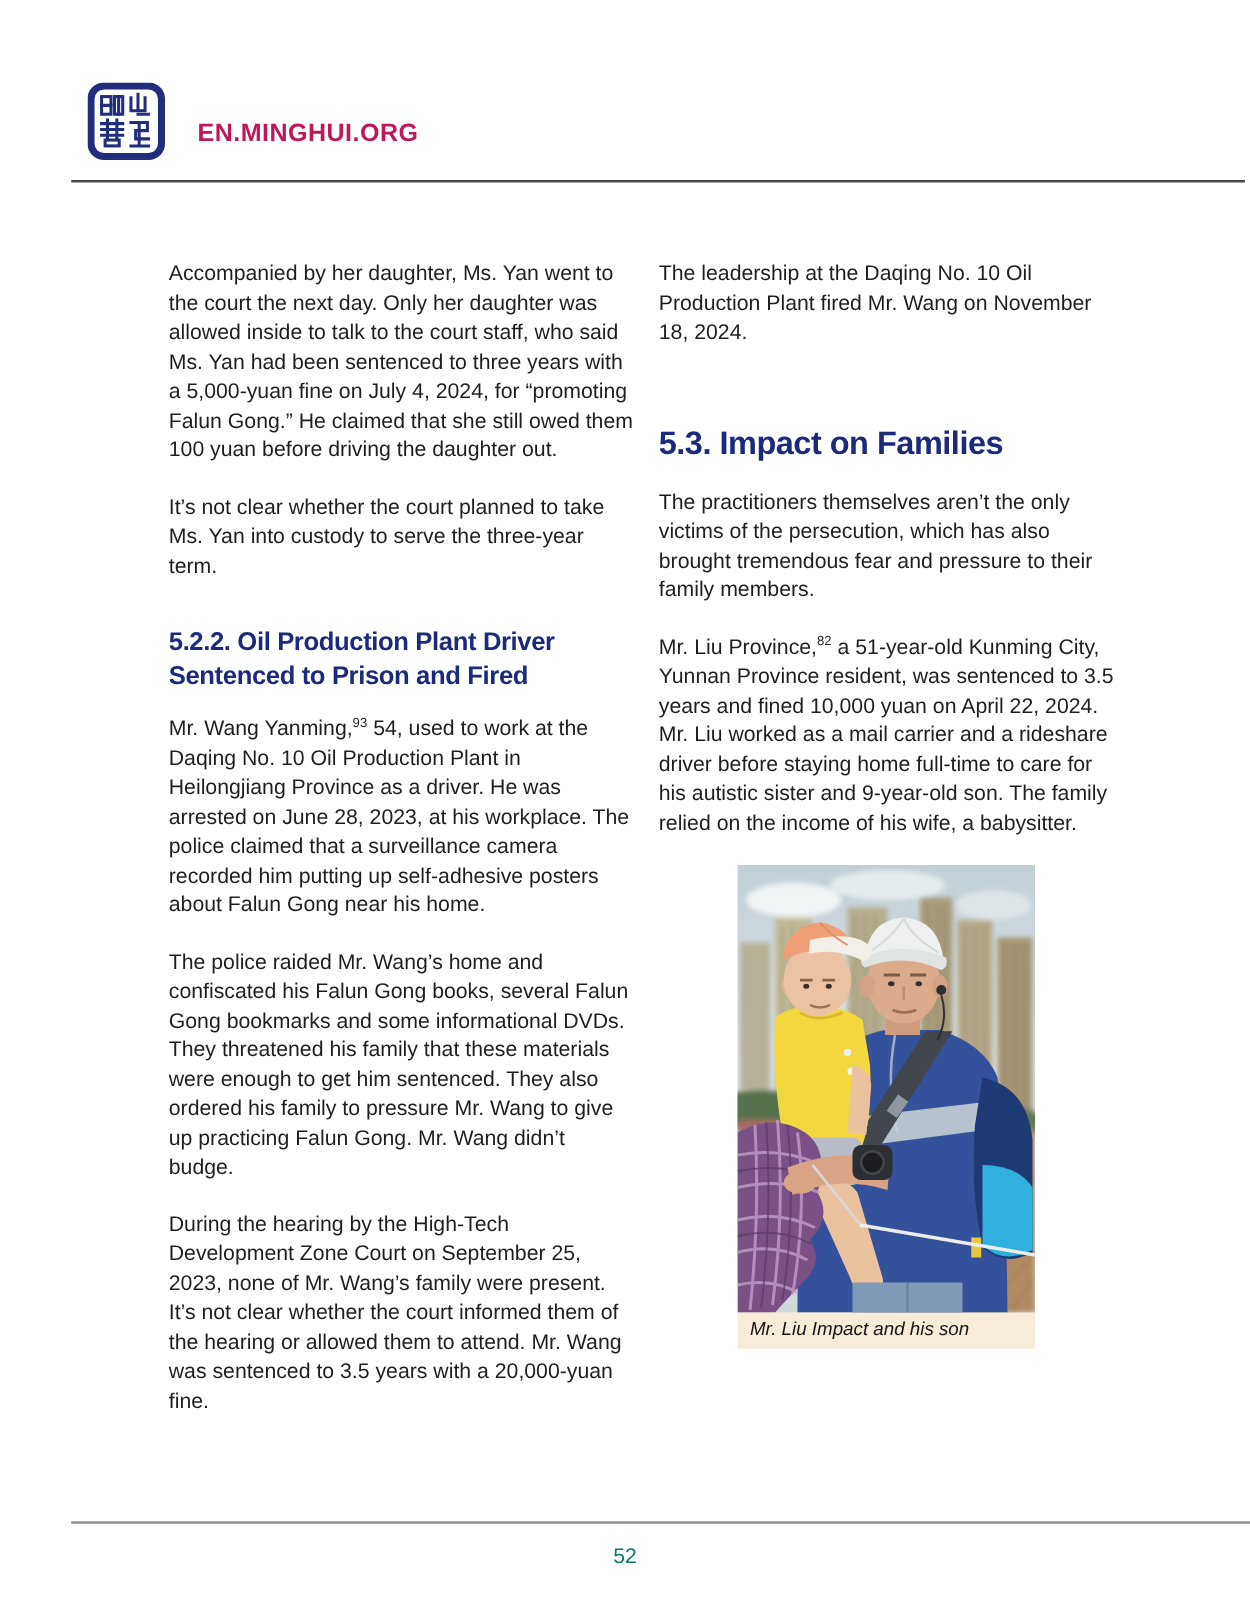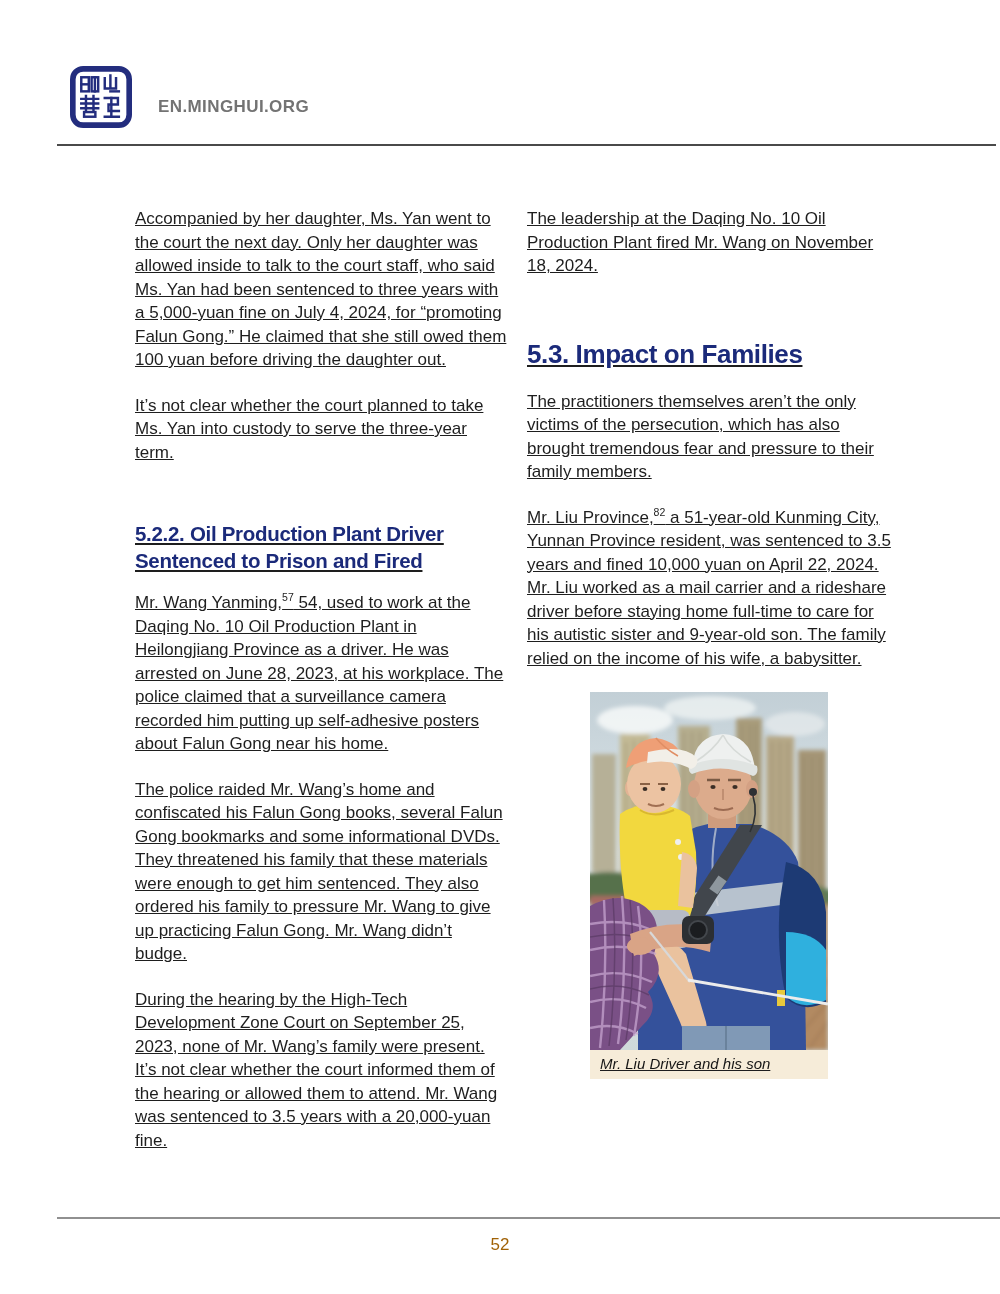--- a/index.html
+++ b/index.html
@@ -7,53 +7,53 @@
     position:relative;
     width:1000px;height:1294px;
     background:#ffffff;
     font-family:"Liberation Sans", sans-serif;
     color:#1e1e1e;
     overflow:hidden;
   }
   
   .hdr{position:absolute;left:70px;top:66px;display:flex;align-items:center;gap:26px;}
   .seal{width:62px;height:62px;display:block;}
-  .site-name{font-size:17px;font-weight:bold;color:#737373;letter-spacing:.4px;margin-top:20px;}
+  .site-name{font-size:20px;font-weight:bold;color:#be185d;letter-spacing:.4px;margin-top:20px;}
   .rule-top{position:absolute;left:57px;right:4px;top:144px;height:2px;background:#4a4a4a;}
   
-  .cols{position:absolute;left:135px;top:207px;width:764px;display:flex;gap:20px;text-decoration:underline;}
+  .cols{position:absolute;left:135px;top:207px;width:764px;display:flex;gap:20px;}
   .col{width:372px;}
   .col p{
     margin:0 0 22px 0;
     font-size:17px;line-height:23.5px;color:#1e1e1e;
     text-align:left;hyphens:none;
   }
   sup.fn{font-size:10.5px;line-height:0;vertical-align:super;}
   h2.sec{
     margin:60px 0 20px 0;
     font-size:26px;line-height:32px;font-weight:bold;
     color:#1b2a7a;letter-spacing:-0.4px;
   }
   h3.subsec{
-    margin:56px 0 17px 0;
+    margin:36px 0 17px 0;
     font-size:20.5px;line-height:27px;font-weight:bold;
     color:#1b2a7a;letter-spacing:-0.3px;
   }
   .right .subsec{margin-top:40px;margin-bottom:20px;}
   
   figure.photo-fig{margin:17px 0 0 63px;padding:0;width:238px;background:#f6ecd9;}
   figure.photo-fig svg{display:block;width:238px;height:358px;}
   figcaption.photo-cap{
     font-size:15px;font-style:italic;color:#151515;
     padding:6px 8px 7px 10px;line-height:16px;
   }
   
   .rule-bottom{position:absolute;left:57px;right:0;top:1217px;height:2px;background:#909090;}
   .page-num{position:absolute;left:0;right:0;top:1235px;text-align:center;
-    font-size:17px;color:#a16207;}
+    font-size:17px;color:#0f766e;}
 </style>
 </head>
 <body>
 
 <div class="page">
 
   <div class="hdr">
     <svg class="seal" viewBox="0 0 66 66" aria-hidden="true">
       <rect x="3" y="3" width="60" height="60" rx="11" fill="#ffffff" stroke="#232d7e" stroke-width="6"></rect>
       <g stroke="#232d7e" stroke-width="2.6" fill="none" stroke-linecap="square">
@@ -77,21 +77,21 @@
     <div class="site-name">EN.MINGHUI.ORG</div>
   </div>
   <div class="rule-top"></div>
 
   <div class="cols">
 
     <section class="col left">
       <p>Accompanied by her daughter, Ms. Yan went to the court the next day. Only her daughter was allowed inside to talk to the court staff, who said Ms. Yan had been sentenced to three years with a 5,000-yuan fine on July 4, 2024, for “promoting Falun Gong.” He claimed that she still owed them 100 yuan before driving the daughter out.</p>
       <p>It’s not clear whether the court planned to take Ms. Yan into custody to serve the three-year term.</p>
       <h3 class="subsec">5.2.2. Oil Production Plant Driver Sentenced to Prison and Fired</h3>
-      <p><span>Mr. Wang Yanming,</span><sup class="fn">57</sup><span> 54, used to work at the Daqing No. 10 Oil Production Plant in Heilongjiang Province as a driver. He was arrested on June 28, 2023, at his workplace. The police claimed that a surveillance camera recorded him putting up self-adhesive posters about Falun Gong near his home.</span></p>
+      <p><span>Mr. Wang Yanming,</span><sup class="fn">93</sup><span> 54, used to work at the Daqing No. 10 Oil Production Plant in Heilongjiang Province as a driver. He was arrested on June 28, 2023, at his workplace. The police claimed that a surveillance camera recorded him putting up self-adhesive posters about Falun Gong near his home.</span></p>
       <p>The police raided Mr. Wang’s home and confiscated his Falun Gong books, several Falun Gong bookmarks and some informational DVDs. They threatened his family that these materials were enough to get him sentenced. They also ordered his family to pressure Mr. Wang to give up practicing Falun Gong. Mr. Wang didn’t budge.</p>
       <p>During the hearing by the High-Tech Development Zone Court on September 25, 2023, none of Mr. Wang’s family were present. It’s not clear whether the court informed them of the hearing or allowed them to attend. Mr. Wang was sentenced to 3.5 years with a 20,000-yuan fine.</p>
     </section>
 
     <section class="col right">
       <p>The leadership at the Daqing No. 10 Oil Production Plant fired Mr. Wang on November 18, 2024.</p>
       <h2 class="sec">5.3. Impact on Families</h2>
       <p>The practitioners themselves aren’t the only victims of the persecution, which has also brought tremendous fear and pressure to their family members.</p>
       <p><span>Mr. Liu Province,</span><sup class="fn">82</sup><span> a 51-year-old Kunming City, Yunnan Province resident, was sentenced to 3.5 years and fined 10,000 yuan on April 22, 2024. Mr. Liu worked as a mail carrier and a rideshare driver before staying home full-time to care for his autistic sister and 9-year-old son. The family relied on the income of his wife, a babysitter.</span></p>
 
@@ -212,20 +212,20 @@
           <ellipse cx="50" cy="254" rx="13" ry="9" fill="#d9a486"></ellipse>
           <rect x="92" y="224" width="32" height="28" rx="7" fill="#2c2f33"></rect>
           <circle cx="108" cy="238" r="9" fill="#1b1d20" stroke="#43474c" stroke-width="2"></circle>
 
           <path d="M92 334 H180 V358 H92 Z" fill="#8099b6"></path>
           <path d="M136 334 V358" stroke="#6a829c" stroke-width="2"></path>
 
           <path d="M60 240 L100 290" stroke="#d8d8d8" stroke-width="2.2" fill="none"></path>
           <path d="M98 288 L238 312" stroke="#ececec" stroke-width="2.8" fill="none"></path>
         </svg>
-        <figcaption class="photo-cap">Mr. Liu Driver and his son</figcaption>
+        <figcaption class="photo-cap">Mr. Liu Impact and his son</figcaption>
       </figure>
     </section>
   </div>
 
   <div class="rule-bottom"></div>
   <div class="page-num">52</div>
 </div>
 
 </body></html>

